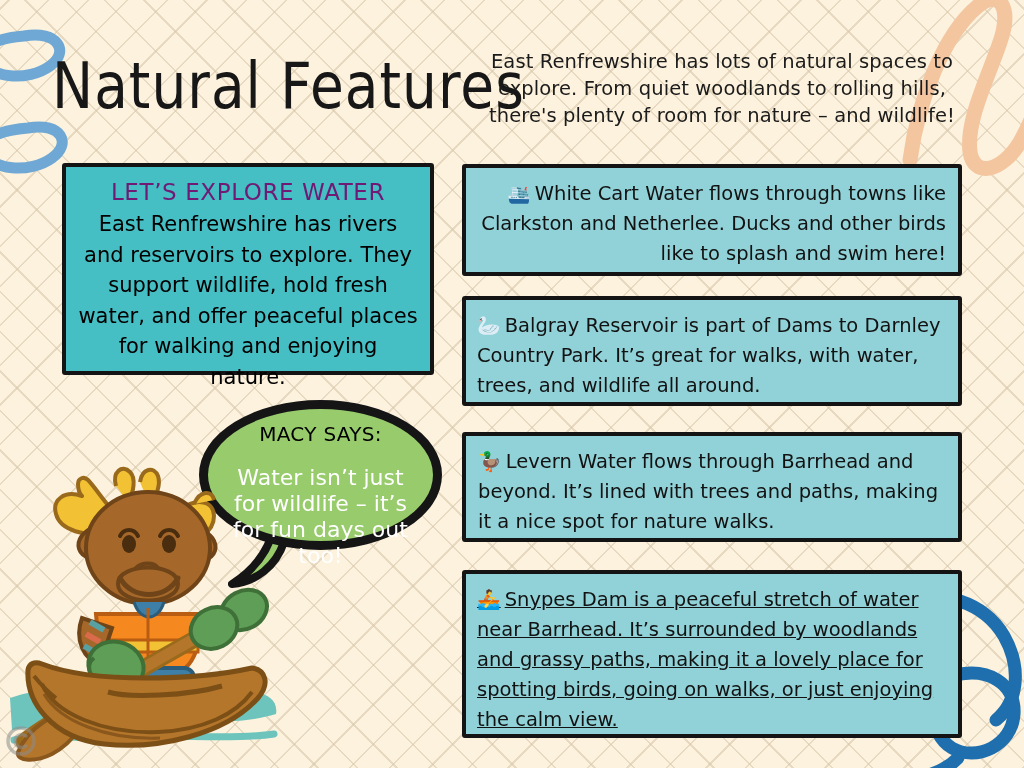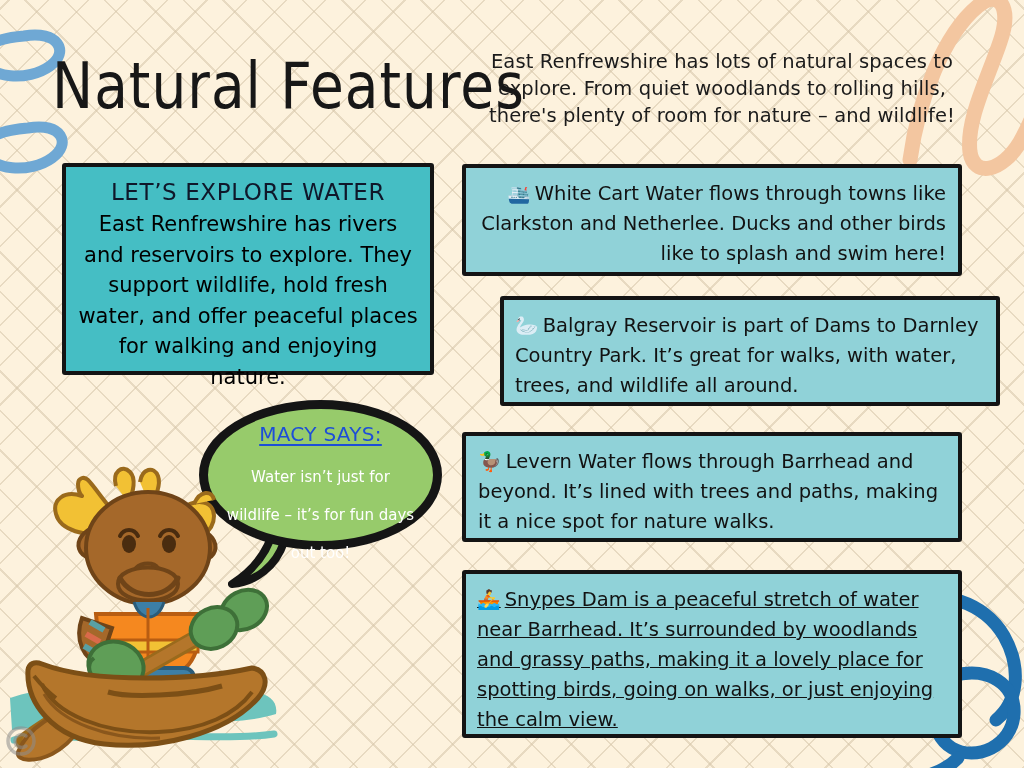--- a/index.html
+++ b/index.html
@@ -81,21 +81,21 @@
     background: #45bec4;
     border: 4px solid #141414;
     border-radius: 3px;
     box-sizing: border-box;
     padding: 10px 12px 8px 12px;
     text-align: center;
   }
   #explore-heading {
     font-size: 23px;
     line-height: 30px;
-    color: #0f172a;
+    color: #701a75;
     letter-spacing: 0.6px;
     margin-bottom: 2px;
   }
   #explore-body {
     font-size: 21px;
     line-height: 30.5px;
     color: #000000;
   }
 
   
@@ -105,21 +105,21 @@
     background: #90d2d8;
     border: 4px solid #141414;
     border-radius: 3px;
     box-sizing: border-box;
     padding: 10px 12px 9px 11px;
     font-size: 19.5px;
     line-height: 30px;
     color: #121212;
   }
   #card-0 { top: 164px;  width: 500px; height: 112px; text-align: right; }
-  #card-1 { top: 296px;  width: 500px; height: 110px; margin-left: 38px; }
+  #card-1 { top: 296px;  width: 500px; height: 110px; }
   #card-2 { top: 432px;  width: 500px; height: 110px; padding-left: 12px; }
   #card-3 { top: 570px;  width: 500px; height: 168px; text-decoration: underline; }
   .card-emoji {
     font-family: "DejaVu Sans", sans-serif;
     font-size: 19px;
     margin-right: 4px;
   }
 
   
   #speech-bubble {
@@ -129,32 +129,31 @@
     width: 243px;
     height: 150px;
     background: #97cb6b;
     border: 9px solid #151515;
     border-radius: 50% / 50%;
     box-sizing: border-box;
     text-align: center;
     padding: 12px 16px 0 16px;
   }
   #macy-says {
-    color: #1d4ed8;
+    color: #000000;
     font-size: 20px;
     line-height: 26px;
-    text-decoration: underline;
     text-underline-offset: 3px;
     letter-spacing: 0.3px;
   }
   #macy-quote {
     color: #ffffff;
-    font-size: 15px;
-    line-height: 38px;
-    margin-top: 11px;
+    font-size: 22px;
+    line-height: 26px;
+    margin-top: 18px;
   }
   #bubble-tail {
     position: absolute;
     left: 228px;
     top: 526px;
     width: 60px;
     height: 62px;
   }
 
   

